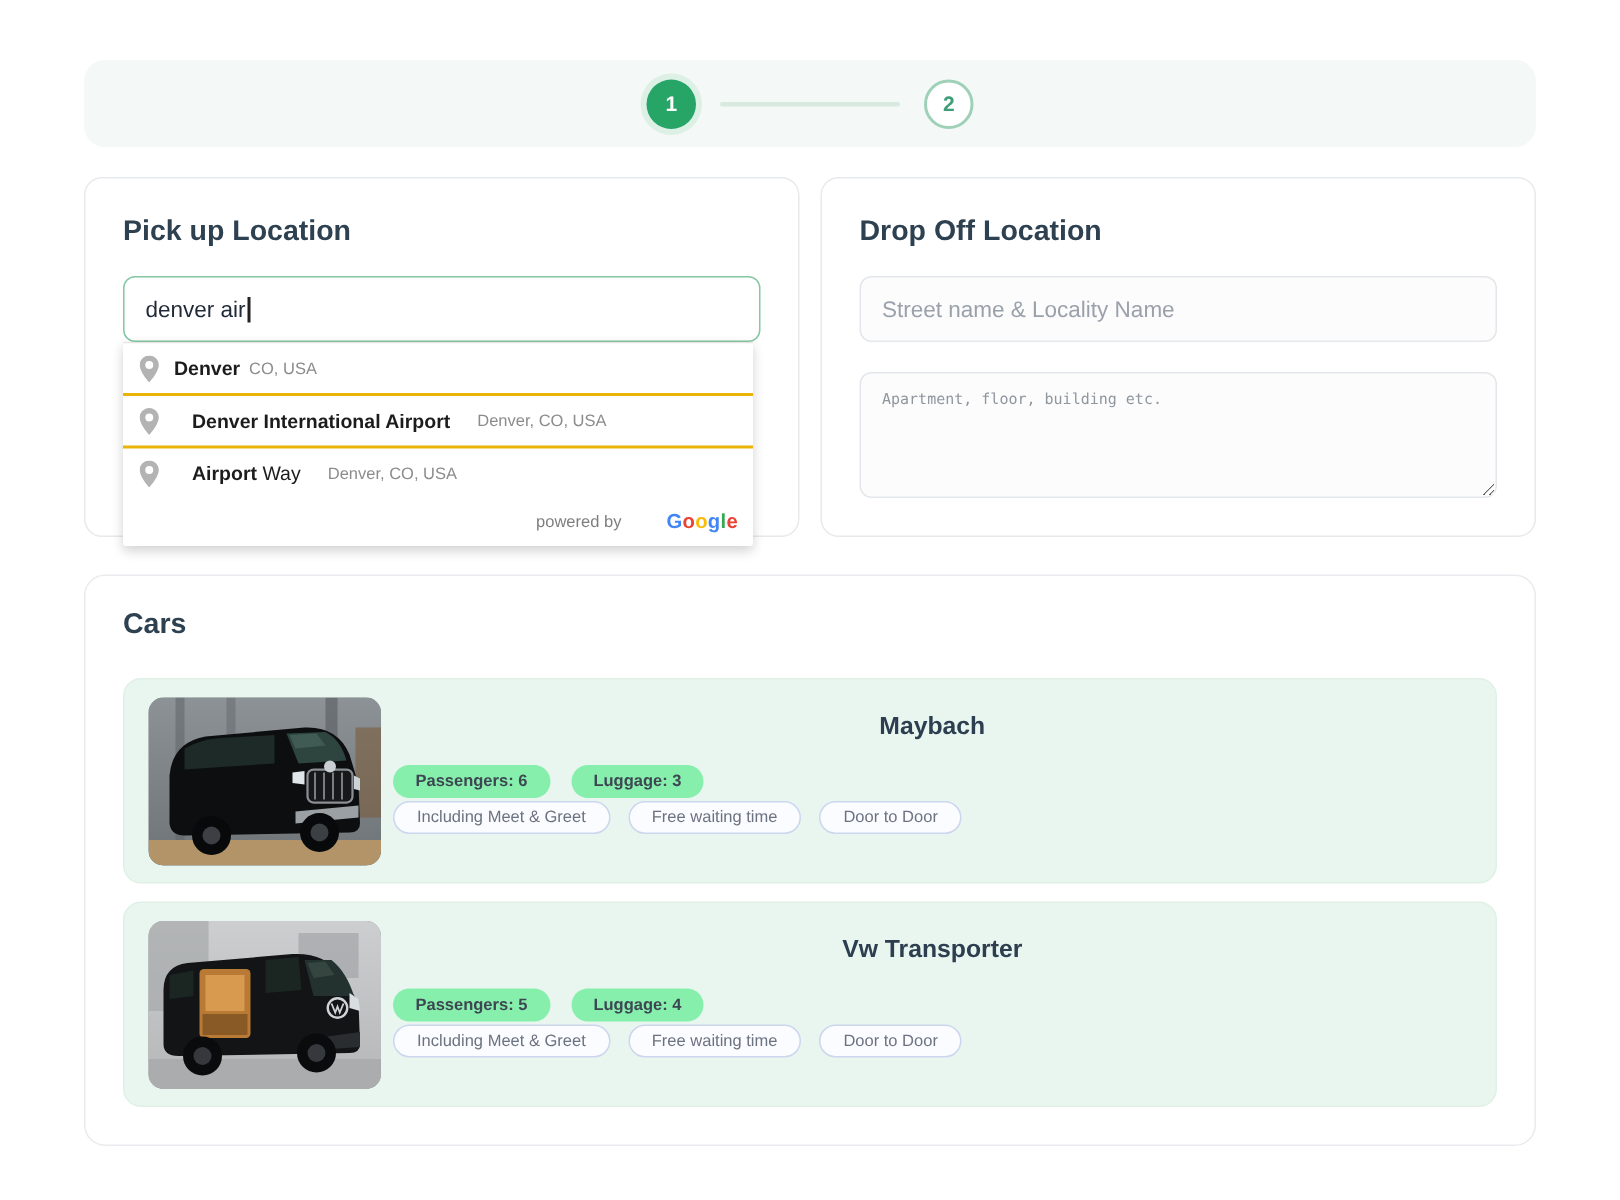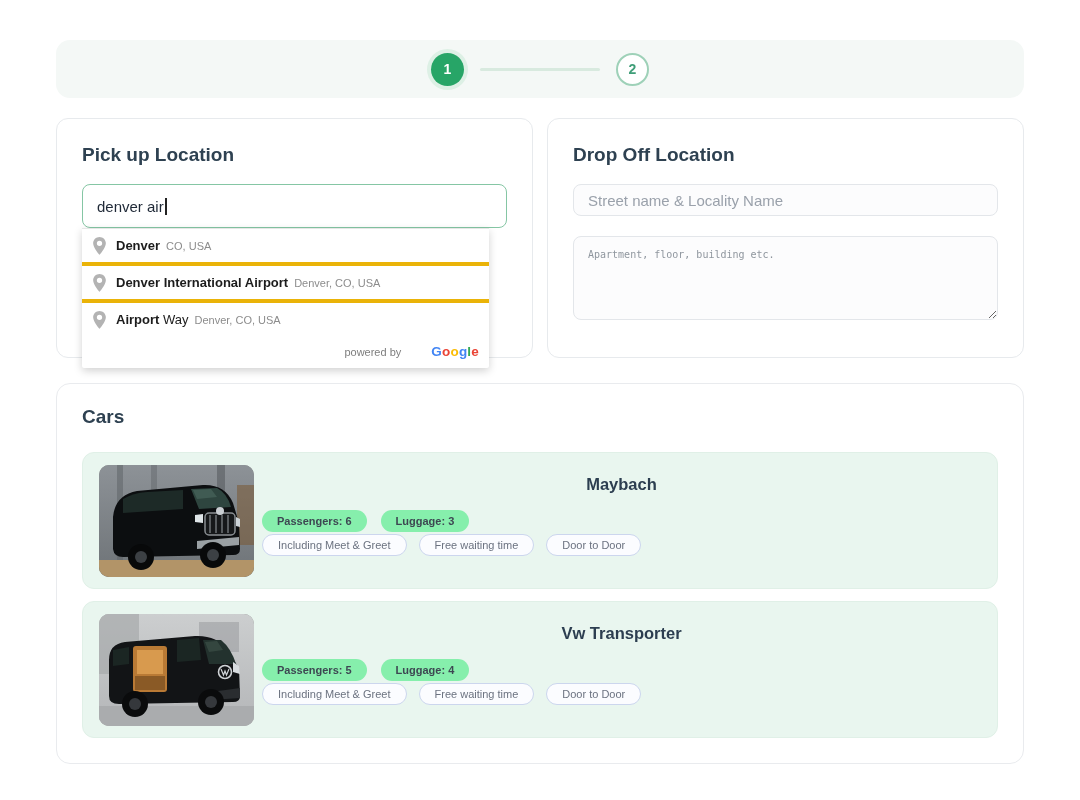--- a/index.html
+++ b/index.html
@@ -37,47 +37,47 @@
 
   .input-wrap { position: relative; }
   .text-input {
     width: 100%; height: 44px; border: 1px solid #85c6a4; border-radius: 8px;
     background: #ffffff; display: flex; align-items: center;
     padding: 0 14px; font-size: 15px; color: #1f2937;
   }
   .caret { display: inline-block; width: 2px; height: 17px; background: #222; margin-left: 1px; }
 
   .real-input {
-    width: 100%; height: 32px; border: 1px solid #e3e6ea; border-radius: 8px;
+    width: 100%; height: 44px; border: 1px solid #e3e6ea; border-radius: 8px;
     background: #fcfcfd; padding: 0 14px; font-size: 15px; color: #374151;
     outline: none; font-family: "Liberation Sans", sans-serif;
   }
   .real-input::placeholder { color: #9aa1ab; opacity: 1; }
   .real-textarea {
     width: 100%; height: 84px; border: 1px solid #e3e6ea; border-radius: 8px;
     background: #fcfcfd; padding: 12px 14px; font-size: 10px; color: #374151;
     outline: none; margin-top: 20px; resize: both;
     font-family: "DejaVu Sans Mono", monospace;
   }
   .real-textarea::placeholder { color: #8f969e; opacity: 1; }
 
   
   .pac-dropdown {
-    position: absolute; top: 100%; left: 0; right: 18px;
+    position: absolute; top: 100%; left: 0; right: 5px;
     background: #ffffff; z-index: 10;
     box-shadow: 0 3px 8px rgba(0,0,0,0.18);
     border-top: 1px solid #e6e6e6;
     border-radius: 0 0 2px 2px;
     text-align: center;
   }
   .pac-item {
     display: flex; align-items: center;
     padding: 7px 9px; cursor: pointer;
   }
-  .pac-item + .pac-item { border-top: 4px solid #eab308; }
+  .pac-item + .pac-item { border-top: 2px solid #eab308; gap: 12px; }
   .pac-icon { width: 15px; height: 19px; margin: 0 8px 0 2px; flex-shrink: 0; display: flex; align-items: center; }
   .pac-main { font-size: 13px; color: #1c1c1c; white-space: nowrap; }
   .pac-main b { font-weight: 700; }
   .pac-secondary { font-size: 11px; color: #8c8c8c; margin-left: 6px; white-space: nowrap; }
   .pac-footer {
     display: flex; justify-content: flex-end; align-items: center;
     padding: 8px 10px 9px 10px;
     gap: 24px;
   }
   .powered-by { font-size: 11px; color: #7e7e7e; margin-right: 6px; }

